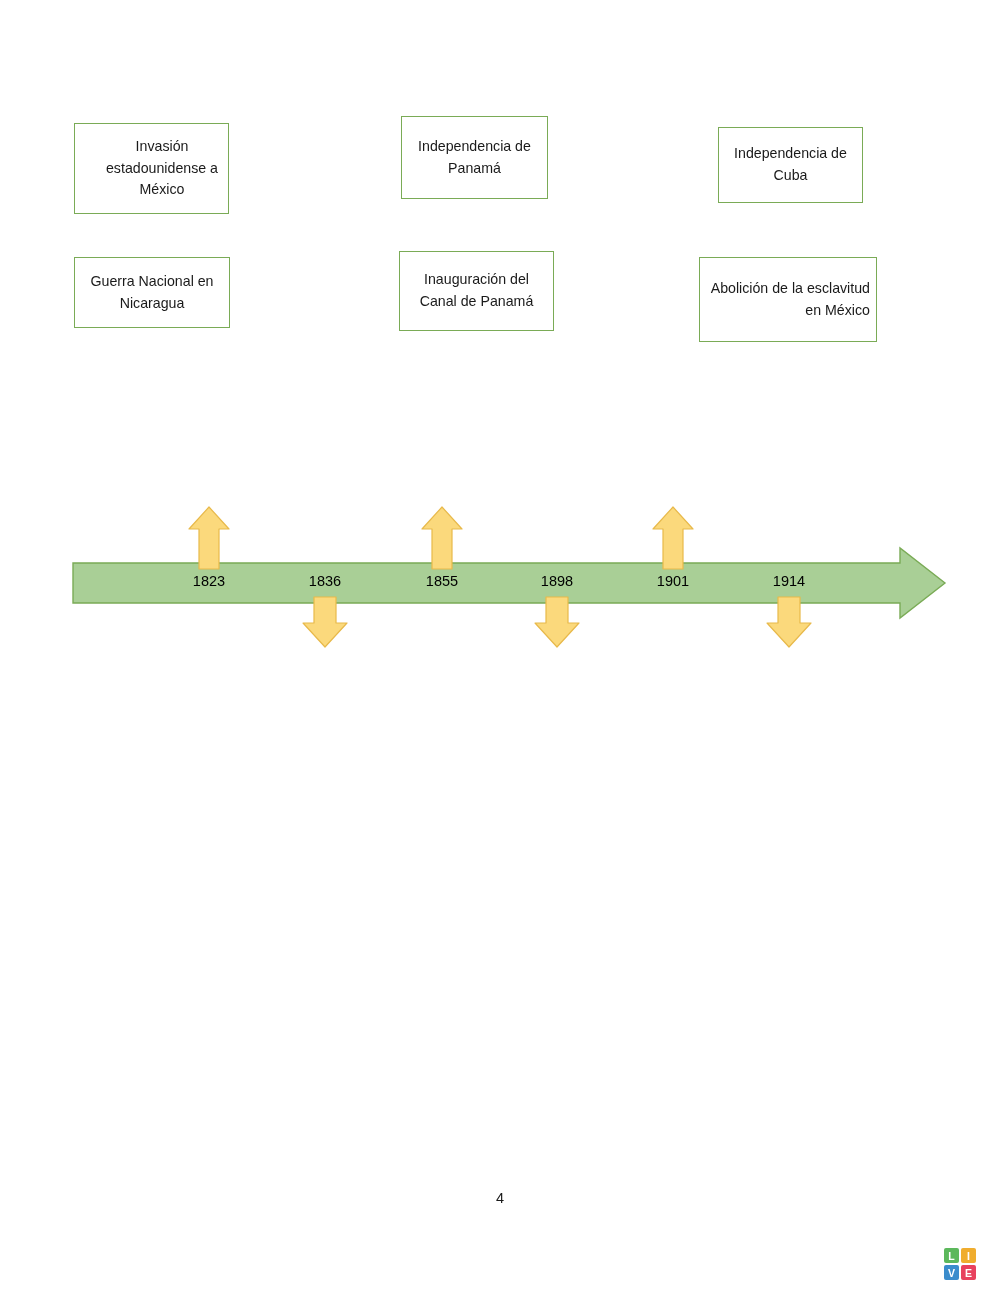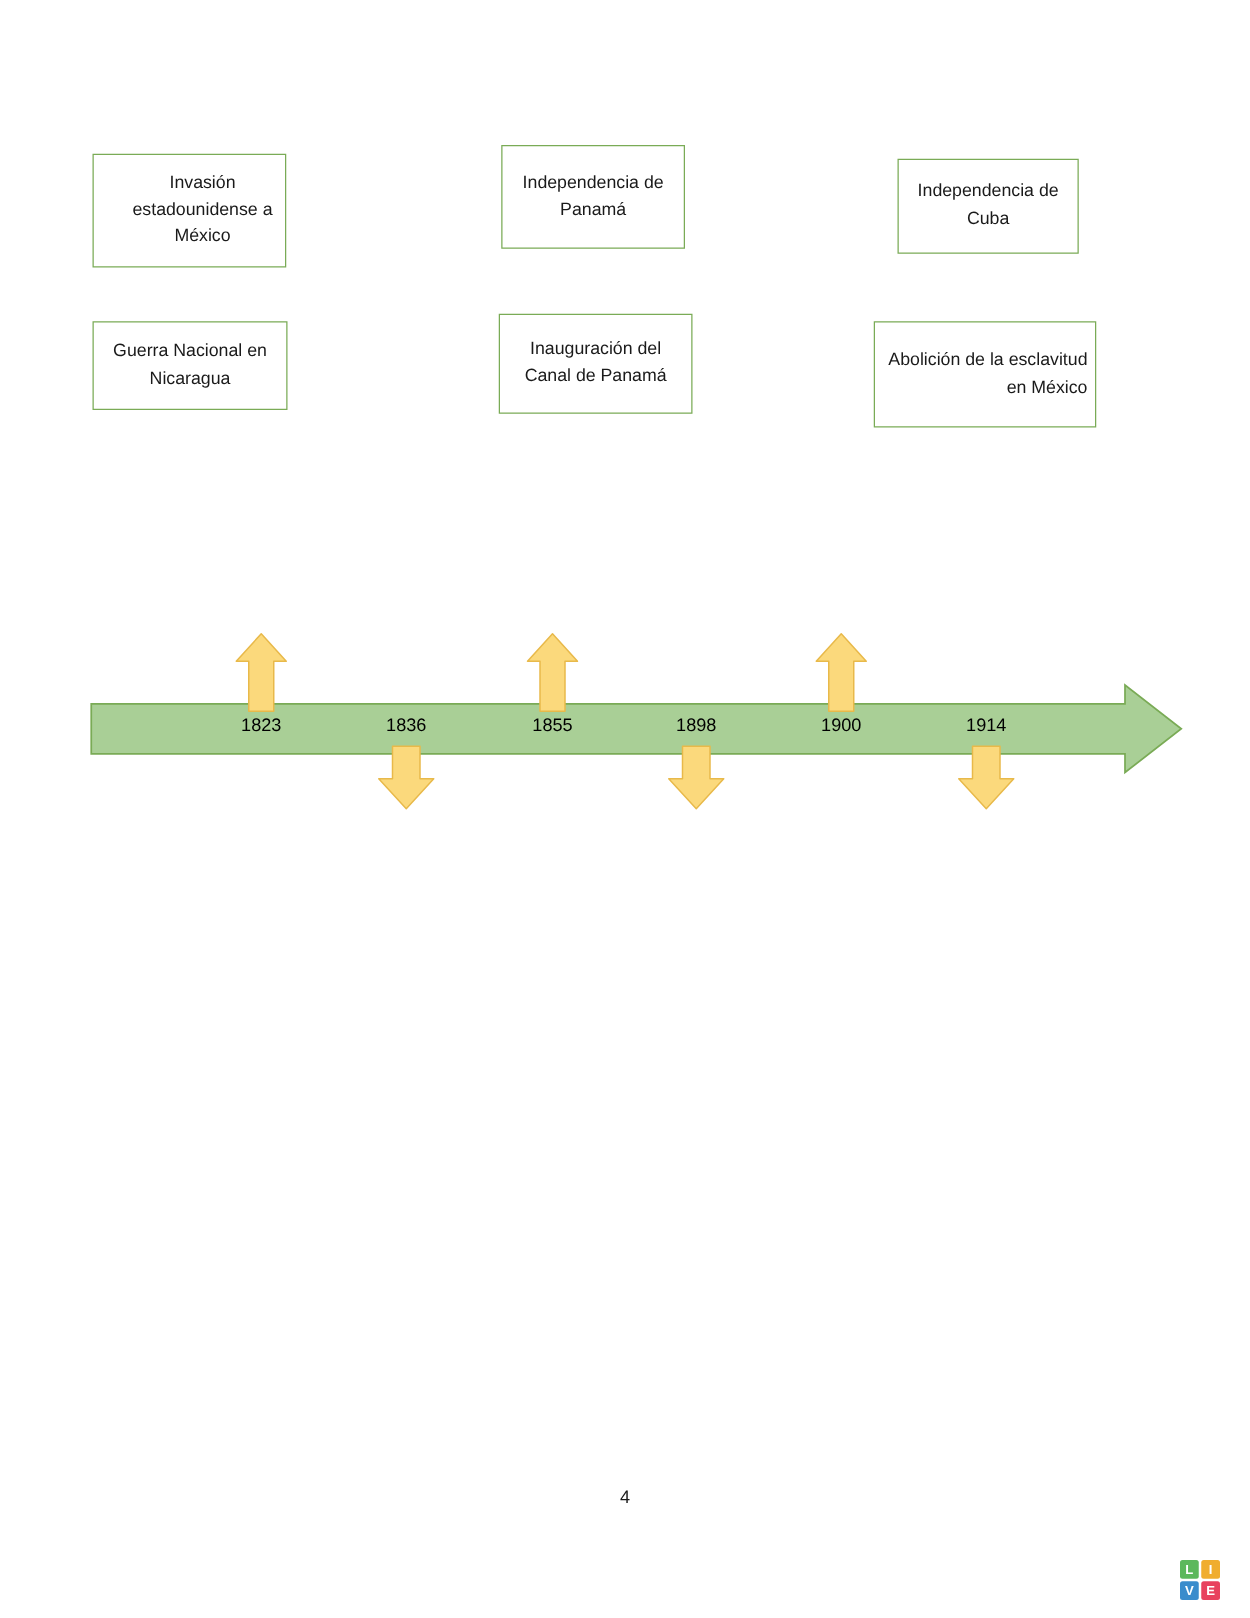--- a/index.html
+++ b/index.html
@@ -155,21 +155,21 @@
           <polygon points="673,12 693,34 683,34 683,74 663,74 663,34 653,34" fill="#fbd97c" stroke="#e8b94a" stroke-width="1.2" stroke-linejoin="round"></polygon>
           <polygon points="789,152 811,128 800,128 800,102 778,102 778,128 767,128" fill="#fbd97c" stroke="#e8b94a" stroke-width="1.2" stroke-linejoin="round"></polygon>
         </g>
     </svg>
   </div>
   <div id="year-labels-container">
       <div class="year-label" style="left: 209px;">1823</div>
       <div class="year-label" style="left: 325px;">1836</div>
       <div class="year-label" style="left: 442px;">1855</div>
       <div class="year-label" style="left: 557px;">1898</div>
-      <div class="year-label" style="left: 673px;">1900</div>
+      <div class="year-label" style="left: 673px;">1901</div>
       <div class="year-label" style="left: 789px;">1914</div>
     </div>
 
   <div class="page-number">4</div>
 
   <div class="logo">
     <div class="logo-tiles" id="logo-tiles">
         <div class="logo-tile" style="background: rgb(92, 184, 92);">L</div>
         <div class="logo-tile" style="background: rgb(240, 173, 46);">I</div>
         <div class="logo-tile" style="background: rgb(58, 140, 204);">V</div>

